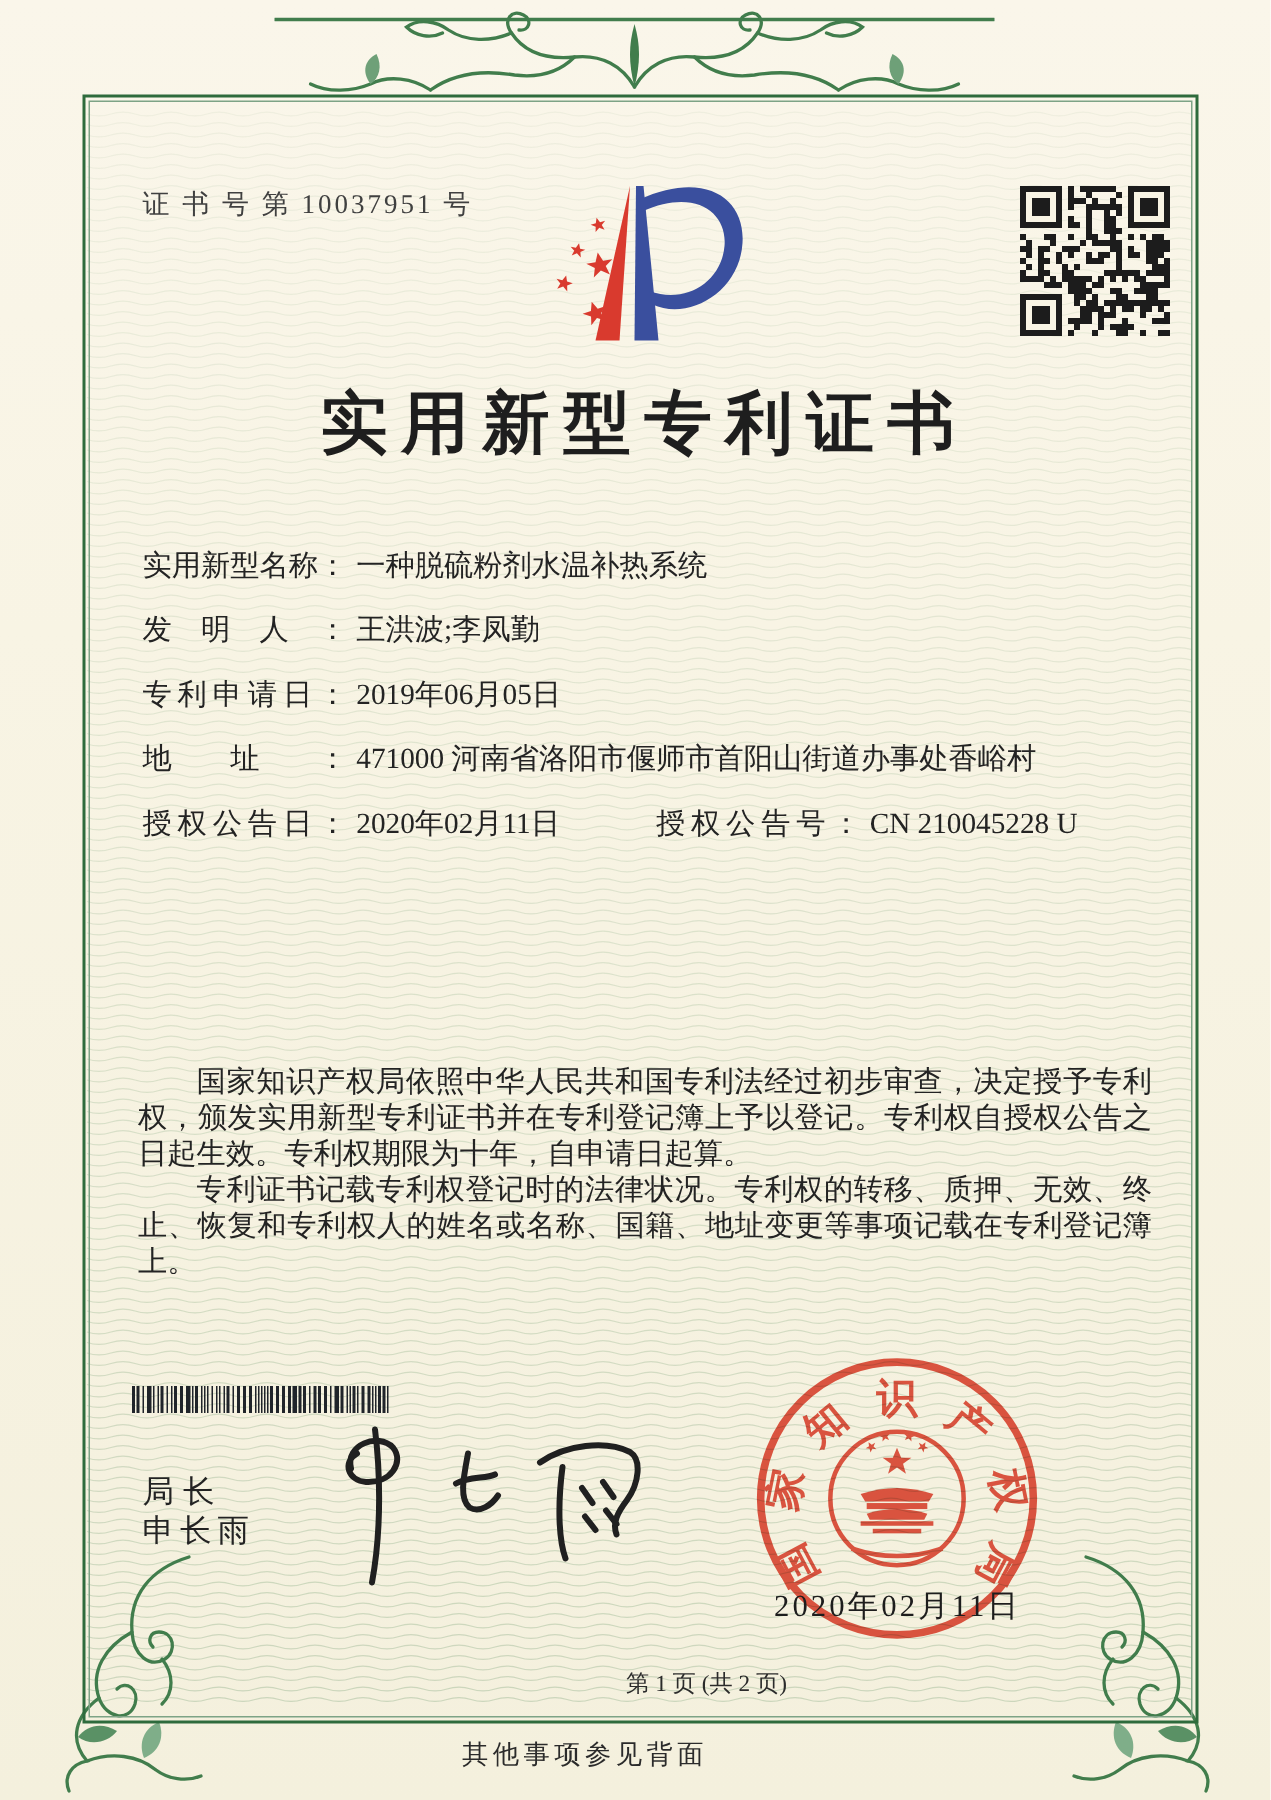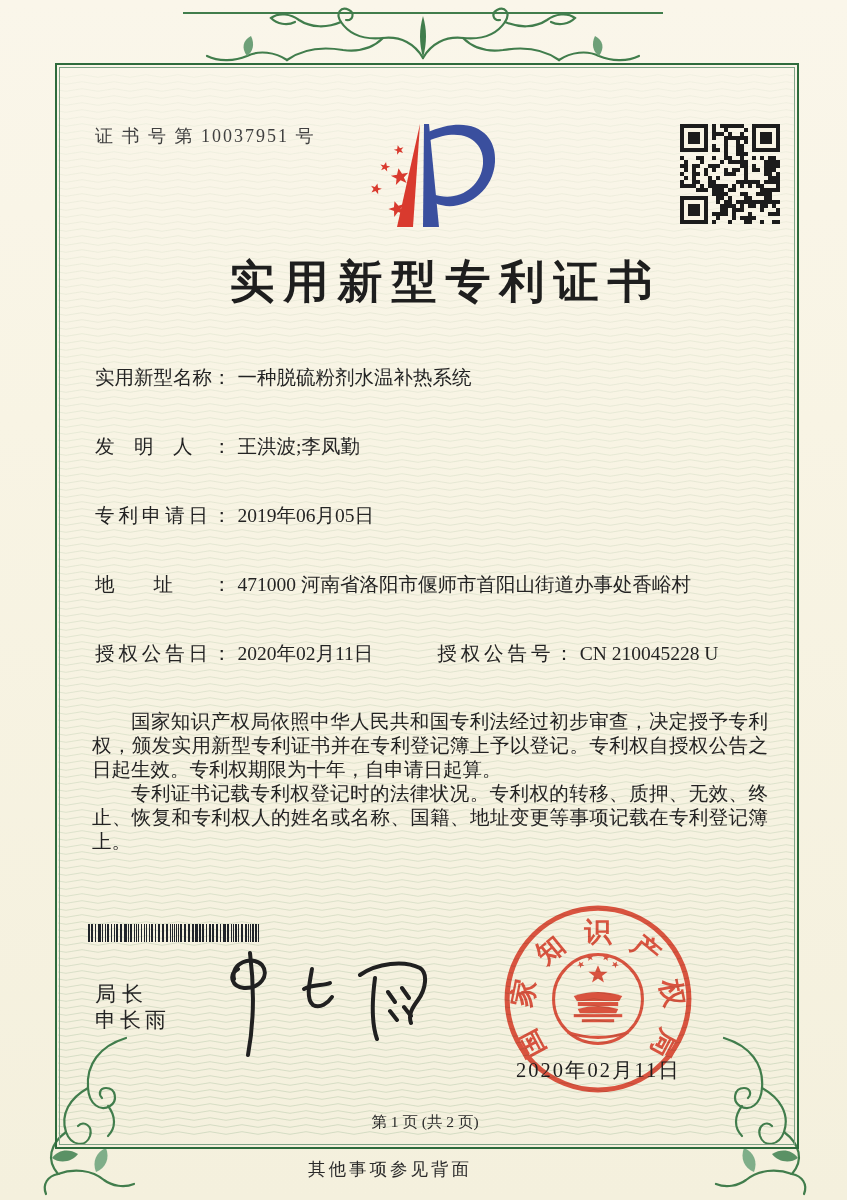--- a/index.html
+++ b/index.html
@@ -15,23 +15,23 @@
   
   #waves{left:56px;top:66px;pointer-events:none;}
   
   .cert-no{left:95px;top:124px;font-size:18px;letter-spacing:2px;color:#404040;}
   
   .logo{left:338px;top:110px;width:170px;height:132px;}
   
   .qr{left:678px;top:122px;width:104px;height:104px;}
   
   .title{left:55px;top:252px;width:740px;text-align:center;font-size:45px;font-weight:700;
-         letter-spacing:9px;text-indent:9px;color:#1e1e1e;padding-left:16px;}
-  
-  .rows{left:95px;top:366px;width:690px;display:flex;flex-direction:column;gap:46px;
+         letter-spacing:9px;text-indent:9px;color:#1e1e1e;}
+  
+  .rows{left:95px;top:366px;width:690px;display:flex;flex-direction:column;gap:20px;
         font-size:19.5px;line-height:23px;}
   .row{white-space:nowrap;}
   .lbl{display:inline-block;width:7em;text-align:justify;text-align-last:justify;}
   .val{margin-left:6px;}
   .grant-lbl{margin-left:64px;}
   
   .body-text{left:92px;top:710px;width:676px;font-size:19.5px;line-height:24px;
              text-align:justify;}
   .body-text p{margin:0;text-indent:2em;}
   
@@ -41,21 +41,21 @@
   .official .o-title{letter-spacing:6px;}
   .official .o-name{margin-top:4px;letter-spacing:4px;}
   
   .signature{left:212px;top:945px;width:240px;height:115px;}
   
   .seal{left:497px;top:898px;width:202px;height:202px;opacity:.92;mix-blend-mode:multiply;}
   .seal-ch{font-size:27px;font-weight:700;fill:#e04a38;text-anchor:middle;
            font-family:"Liberation Serif","DejaVu Serif",serif;}
   .seal-date{left:516px;top:1056px;font-size:20.5px;letter-spacing:2px;color:#1d1d1d;z-index:5;}
   
-  .page-no{left:55px;top:1112px;width:740px;text-align:center;font-size:15.5px;color:#2b2b2b;}
+  .page-no{left:55px;top:1112px;width:740px;text-align:center;font-size:15.5px;color:#2b2b2b;padding-left:46px;}
   .back-note{left:0;top:1157px;width:780px;text-align:center;font-size:17.5px;
              letter-spacing:3px;color:#2b2b2b;}
   .green-stroke{stroke:#417d4c;fill:none;stroke-width:2.2;stroke-linecap:round;}
 </style>
 </head>
 <body>
 
 <svg width="0" height="0" style="position:absolute">
   <defs>
     <polygon id="star" points="0,-10 2.9,-3.1 10,-3.1 4.2,1.2 6.2,8.1 0,3.8 -6.2,8.1 -4.2,1.2 -10,-3.1 -2.9,-3.1"></polygon>

